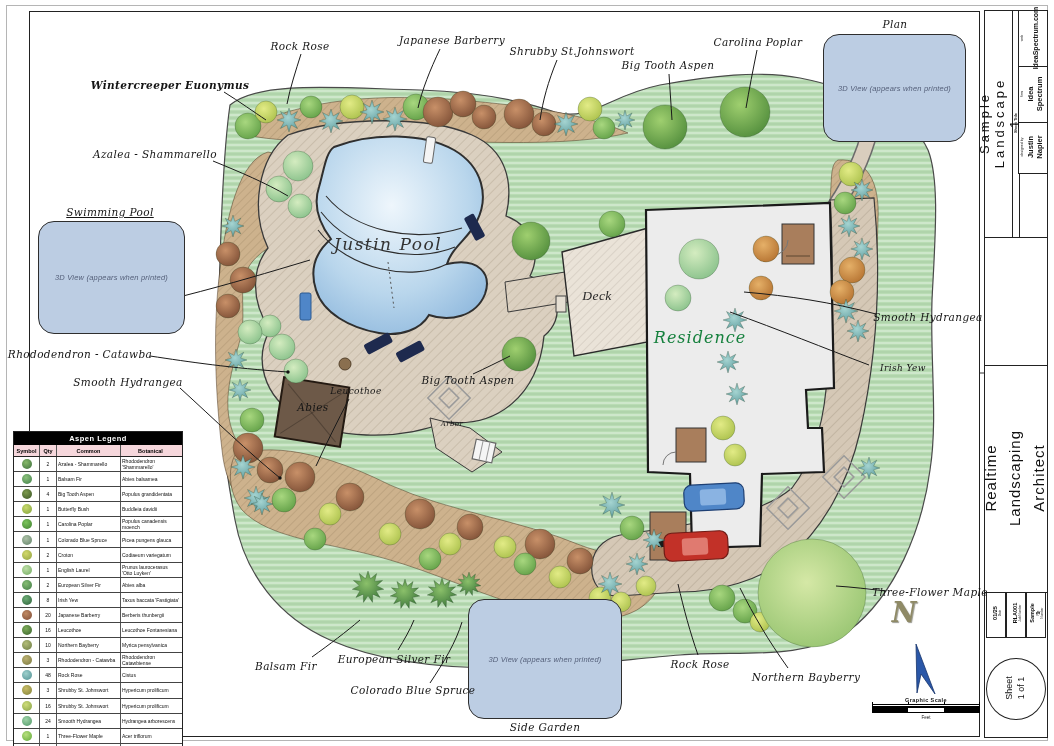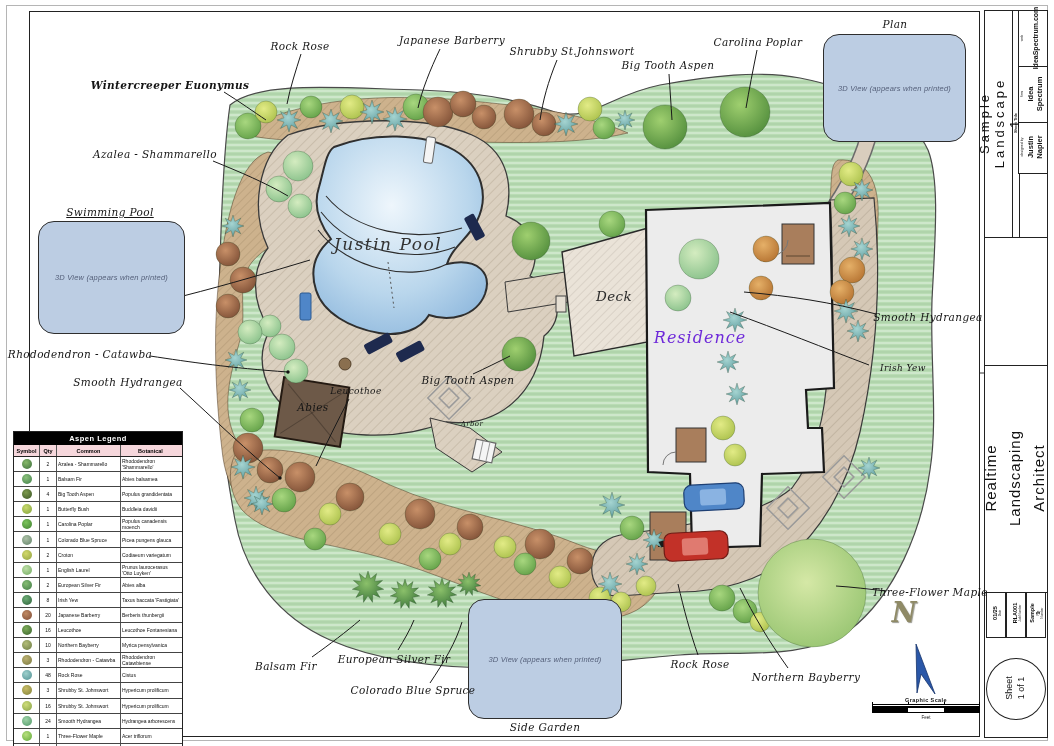--- a/index.html
+++ b/index.html
@@ -5,21 +5,21 @@
   html,body{margin:0;padding:0;background:#fff;}
   .page{position:relative;width:1054px;height:746px;background:#fff;overflow:hidden;
         font-family:"Liberation Sans",sans-serif;}
   .sheet-edge{position:absolute;left:6px;top:5px;width:1040px;height:734px;border:1px solid #b5b5b5;}
   .plan-frame{position:absolute;left:29px;top:11px;width:949px;height:724px;border:1.5px solid #222;}
   svg.canvas{position:absolute;left:0;top:0;z-index:1;}
   
   .lbl{position:absolute;z-index:3;transform:translate(-50%,-50%);white-space:nowrap;
        font-family:"DejaVu Serif",serif;font-style:italic;color:#151515;
        font-size:10.5px;letter-spacing:.4px;}
-  .lbl-lg{font-size:16px;color:#6d28d9;letter-spacing:1px;}
+  .lbl-lg{font-size:16px;color:#15803d;letter-spacing:1px;}
   .lbl-xl{font-size:17px;color:#333;letter-spacing:1.5px;}
   .lbl-md{font-size:13.5px;color:#2a2a2a;}
   .lbl-sm{font-size:9px;}
   .lbl-xs{font-size:7px;}
   
   .vp{position:absolute;z-index:2;background:#bccde3;border:1.4px solid #2e2e2e;border-radius:16px;
       display:flex;align-items:center;justify-content:center;}
   .vp span{font-size:7.5px;font-style:italic;color:#55607a;letter-spacing:.2px;}
   
   .legend{position:absolute;left:13px;top:431px;width:168px;z-index:4;background:#fff;
@@ -371,22 +371,22 @@
   <div class="lbl" style="left:895px;top:24px;">Plan</div>
   <div class="lbl" style="left:170px;top:85px;font-weight:bold;">Wintercreeper Euonymus</div>
   <div class="lbl" style="left:155px;top:154px;">Azalea - Shammarello</div>
   <div class="lbl" style="left:110px;top:212px;text-decoration:underline;">Swimming Pool</div>
   <div class="lbl" style="left:80px;top:354px;">Rhododendron - Catawba</div>
   <div class="lbl" style="left:128px;top:382px;">Smooth Hydrangea</div>
   <div class="lbl lbl-xl" style="left:388px;top:244px;">Justin Pool</div>
   <div class="lbl lbl-sm" style="left:356px;top:391px;">Leucothoe</div>
   <div class="lbl" style="left:313px;top:407px;">Abies</div>
   <div class="lbl" style="left:468px;top:380px;">Big Tooth Aspen</div>
-  <div class="lbl lbl-xs" style="left:472px;top:424px;">Arbor</div>
-  <div class="lbl lbl-md" style="left:614px;top:296px;">Deck</div>
+  <div class="lbl lbl-xs" style="left:452px;top:424px;">Arbor</div>
+  <div class="lbl lbl-md" style="left:597px;top:296px;font-family:Liberation Serif, serif;">Deck</div>
   <div class="lbl lbl-lg" style="left:700px;top:337px;">Residence</div>
   <div class="lbl" style="left:928px;top:317px;">Smooth Hydrangea</div>
   <div class="lbl lbl-sm" style="left:903px;top:368px;">Irish Yew</div>
   <div class="lbl" style="left:930px;top:592px;">Three-Flower Maple</div>
   <div class="lbl" style="left:806px;top:677px;">Northern Bayberry</div>
   <div class="lbl" style="left:700px;top:664px;">Rock Rose</div>
   <div class="lbl" style="left:286px;top:666px;">Balsam Fir</div>
   <div class="lbl" style="left:394px;top:659px;">European Silver Fir</div>
   <div class="lbl" style="left:413px;top:690px;">Colorado Blue Spruce</div>
   <div class="lbl" style="left:545px;top:727px;">Side Garden</div>

